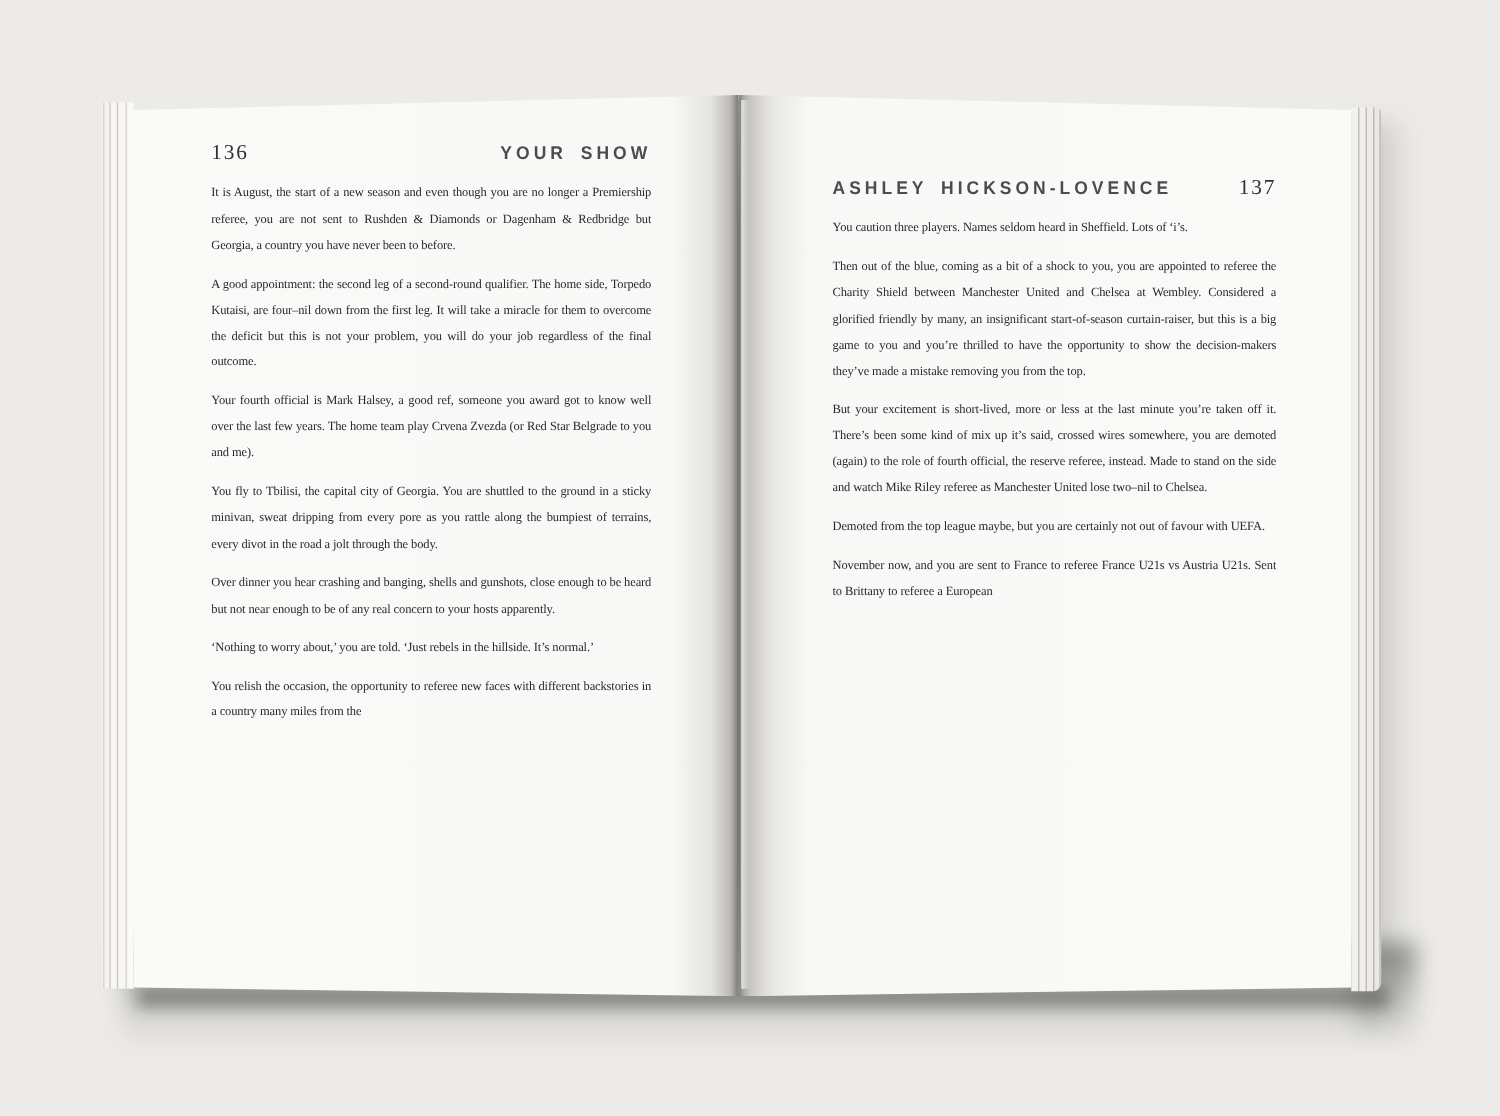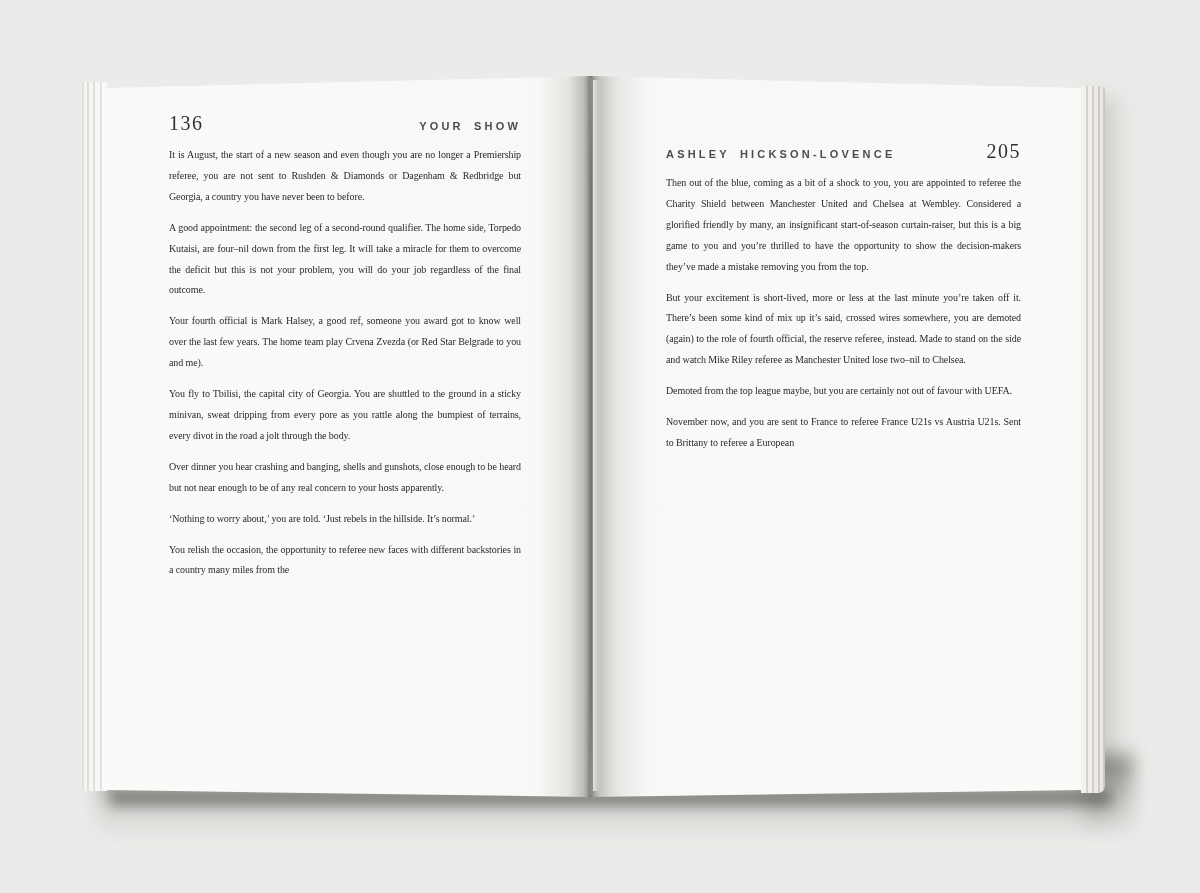--- a/index.html
+++ b/index.html
@@ -90,27 +90,27 @@
   }
   .page-left .content{left:62px;width:352px;}
   .page-right .content{left:75px;width:355px;margin-top:28px;}
 
   .running-head{
     display:flex;justify-content:space-between;align-items:baseline;
     height:18px;
   }
   .head-title{
     font-family:"Liberation Sans", sans-serif;
-    font-weight:700;font-size:11px;letter-spacing:3.2px;word-spacing:4px;
+    font-weight:700;font-size:14px;letter-spacing:3.2px;word-spacing:4px;
     color:#4a4d50;transform:scaleY(1.05);transform-origin:left bottom;
     white-space:nowrap;
   }
   .head-folio{
     font-family:"Liberation Serif", serif;
-    font-size:20px;color:#2e3237;letter-spacing:1.5px;
+    font-size:17px;color:#2e3237;letter-spacing:1.5px;
   }
 
   .body-text{
     margin-top:15px;
     max-height:620px;overflow:hidden;
     color:#262a30;
   }
   .body-text p.para{
     margin:0 0 10px 0;
     font-size:10px;line-height:20.9px;
@@ -145,23 +145,24 @@
           <p class="para">‘Nothing to worry about,’ you are told. ‘Just rebels in the hillside. It’s normal.’</p>
           <p class="para">You relish the occasion, the opportunity to referee new faces with different backstories in a country many miles from the</p>
         </div>
     </div>
   </div>
 
   <div class="page page-right">
     <div class="content">
       <div class="running-head">
         <span class="head-title">ASHLEY HICKSON-LOVENCE</span>
-        <span class="head-folio">205</span>
+        <span class="head-folio">137</span>
       </div>
       <div class="body-text">
+          <p class="para">You caution three players. Names seldom heard in Sheffield. Lots of ‘i’s.</p>
           <p class="para">Then out of the blue, coming as a bit of a shock to you, you are appointed to referee the Charity Shield between Manchester United and Chelsea at Wembley. Considered a glorified friendly by many, an insignificant start-of-season curtain-raiser, but this is a big game to you and you’re thrilled to have the opportunity to show the decision-makers they’ve made a mistake removing you from the top.</p>
           <p class="para">But your excitement is short-lived, more or less at the last minute you’re taken off it. There’s been some kind of mix up it’s said, crossed wires somewhere, you are demoted (again) to the role of fourth official, the reserve referee, instead. Made to stand on the side and watch Mike Riley referee as Manchester United lose two–nil to Chelsea.</p>
           <p class="para">Demoted from the top league maybe, but you are certainly not out of favour with UEFA.</p>
           <p class="para">November now, and you are sent to France to referee France U21s vs Austria U21s. Sent to Brittany to referee a European</p>
         </div>
     </div>
   </div>
 
   <div class="spine-line"></div>
   <div class="gutter-highlight"></div>

